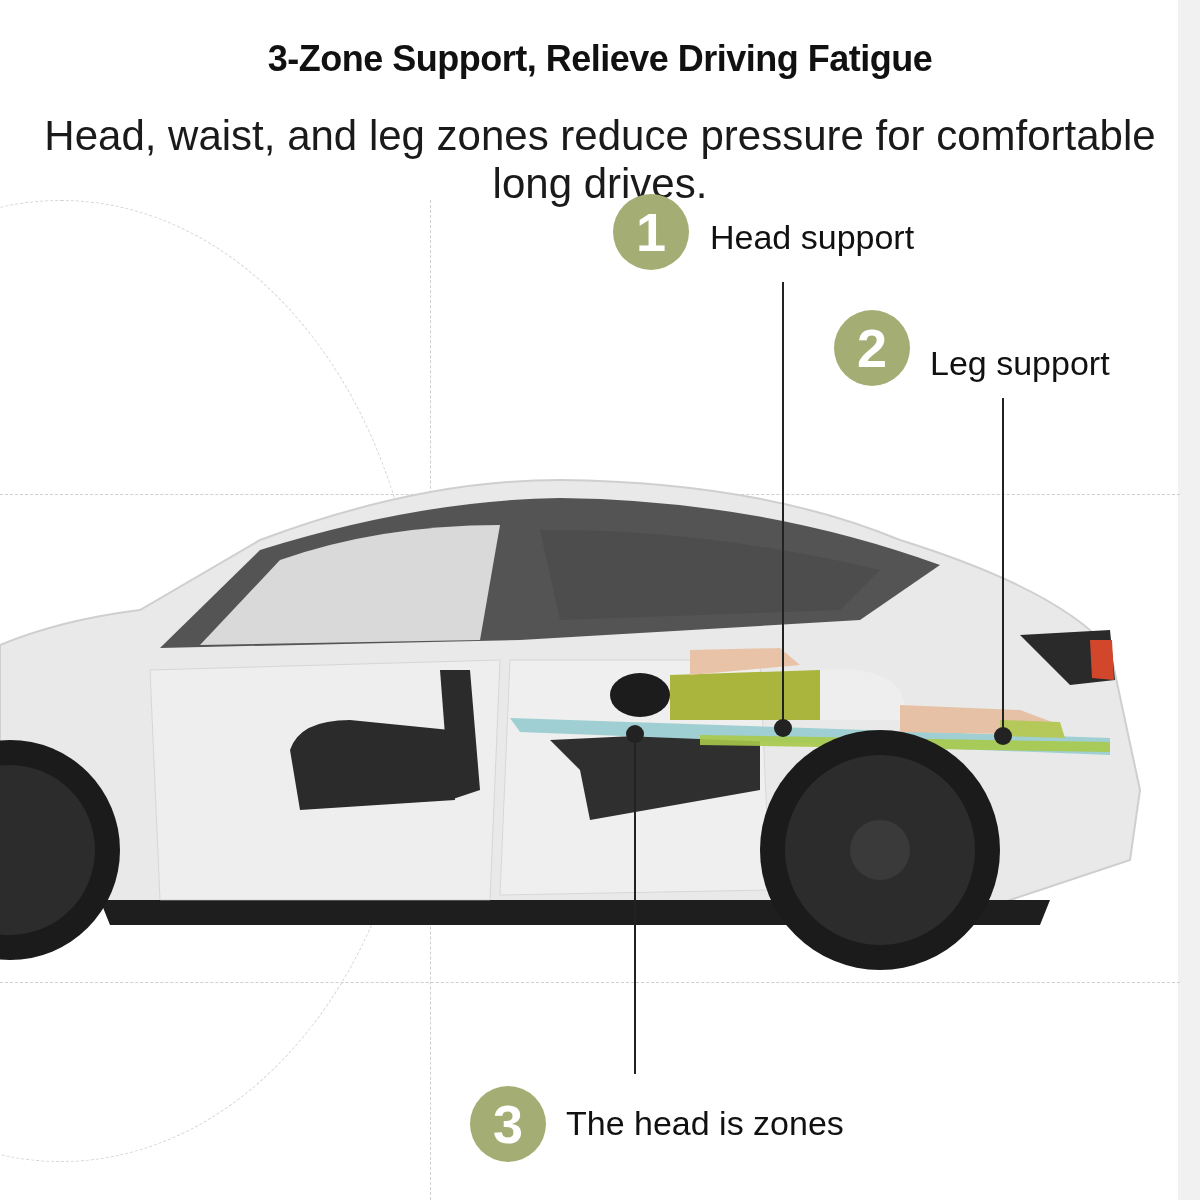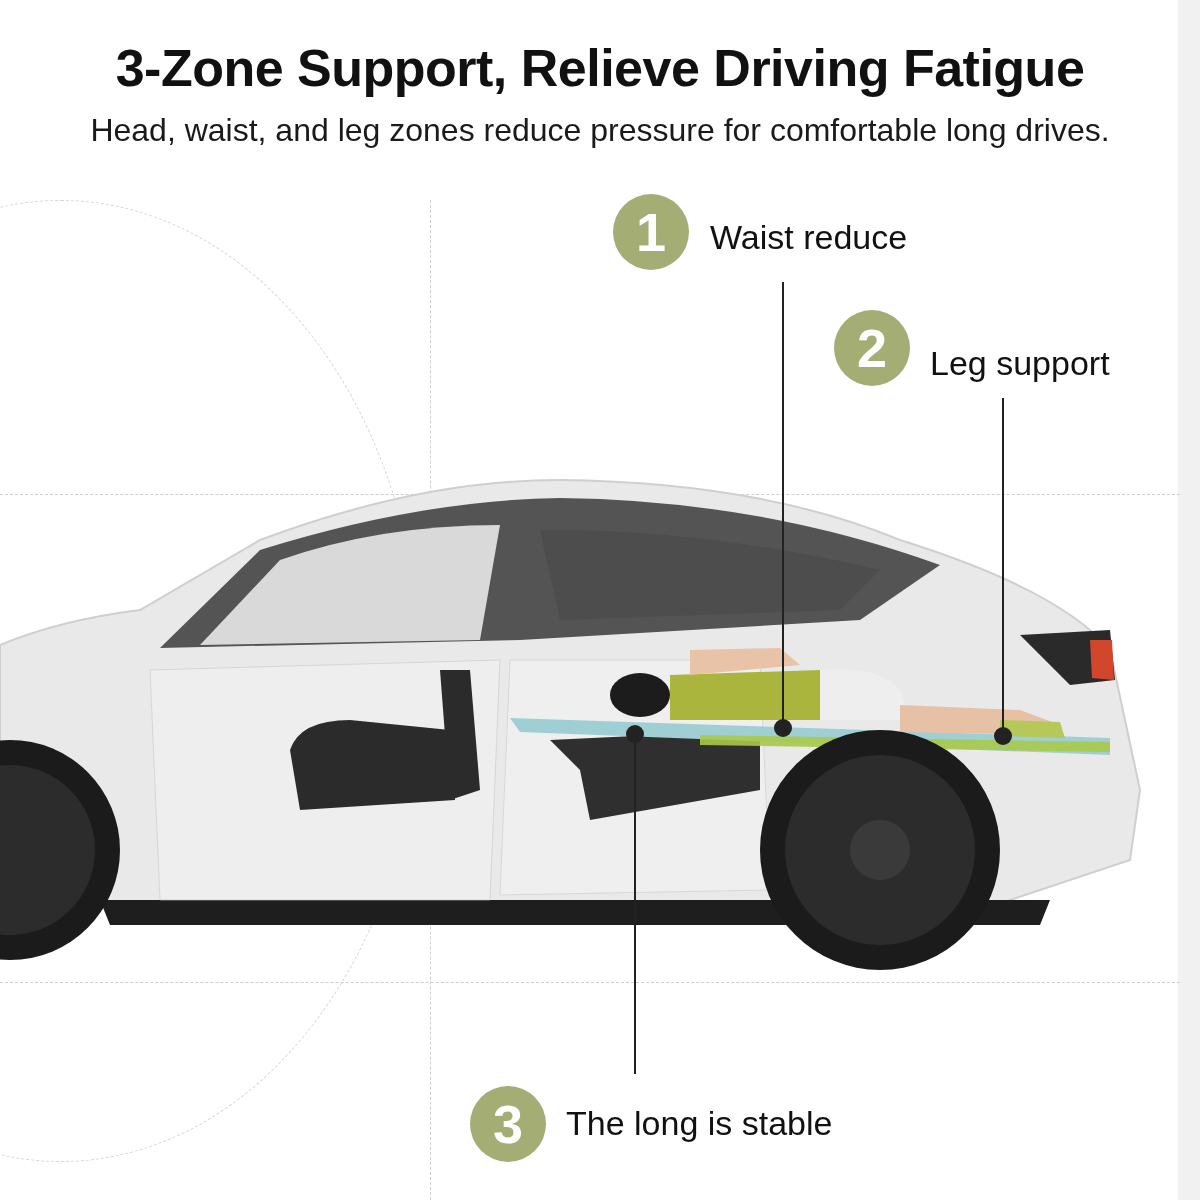--- a/index.html
+++ b/index.html
@@ -1,22 +1,22 @@
 <!DOCTYPE html>
 <html><head>
 <meta charset="utf-8">
 <style>
   html, body { margin:0; padding:0; }
   body { width:1200px; height:1200px; background:#ffffff; position:relative; overflow:hidden;
          font-family:"Liberation Sans", "DejaVu Sans", sans-serif; color:#111; }
   .right-strip { position:absolute; right:0; top:0; width:22px; height:1200px; background:#f1f1f1; }
   .title { position:absolute; top:38px; left:0; width:1200px; text-align:center;
-           font-size:52px; font-weight:bold; letter-spacing:-0.5px; color:#111; }
+           font-size:36px; font-weight:bold; letter-spacing:-0.5px; color:#111; }
   .subtitle { position:absolute; top:112px; left:0; width:1200px; text-align:center;
-              font-size:32px; color:#1a1a1a; }
+              font-size:42px; color:#1a1a1a; }
   .guide-h { position:absolute; height:0; border-top:1.5px dashed #cfcfcf; }
   .guide-v { position:absolute; width:0; border-left:1.5px dashed #cfcfcf; }
   .arc { position:absolute; border:1.5px dashed #d4d4d4; border-radius:50%; }
   .badge { position:absolute; width:76px; height:76px; border-radius:50%; display:flex;
            align-items:center; justify-content:center; color:#fff; font-size:54px; font-weight:bold; }
   .label { position:absolute; font-size:34px; color:#111; white-space:nowrap; }
   .leader { position:absolute; width:2px; background:#222; }
   .dot { position:absolute; width:18px; height:18px; border-radius:50%; background:#222; }
   .car { position:absolute; left:0; top:470px; width:1150px; height:520px; }
 </style>
@@ -66,25 +66,25 @@
 
   <circle cx="880" cy="380" r="120" fill="#1b1b1b"></circle>
   <circle cx="880" cy="380" r="95" fill="#2c2c2c"></circle>
   <circle cx="880" cy="380" r="30" fill="#3a3a3a"></circle>
 
   <circle cx="10" cy="380" r="110" fill="#1b1b1b"></circle>
   <circle cx="10" cy="380" r="85" fill="#2c2c2c"></circle>
 </svg>
 
 <div class="badge" style="left:613px;top:194px;background:#a4ad74;">1</div>
-<div class="label" style="left:710px;top:218px;">Waist reduce</div>
+<div class="label" style="left:710px;top:218px;">Head support</div>
 <div class="leader" style="left:782px;top:282px;height:446px;"></div>
 <div class="dot" style="left:774px;top:719px;"></div>
 
 <div class="badge" style="left:834px;top:310px;background:#a4ad74;">2</div>
 <div class="label" style="left:930px;top:344px;">Leg support</div>
 <div class="leader" style="left:1002px;top:398px;height:340px;"></div>
 <div class="dot" style="left:994px;top:727px;"></div>
 
 <div class="badge" style="left:470px;top:1086px;background:#a4ad74;">3</div>
-<div class="label" style="left:566px;top:1104px;">The long is stable</div>
+<div class="label" style="left:566px;top:1104px;">The head is zones</div>
 <div class="leader" style="left:634px;top:734px;height:340px;"></div>
 <div class="dot" style="left:626px;top:725px;"></div>
 
 </body></html>

